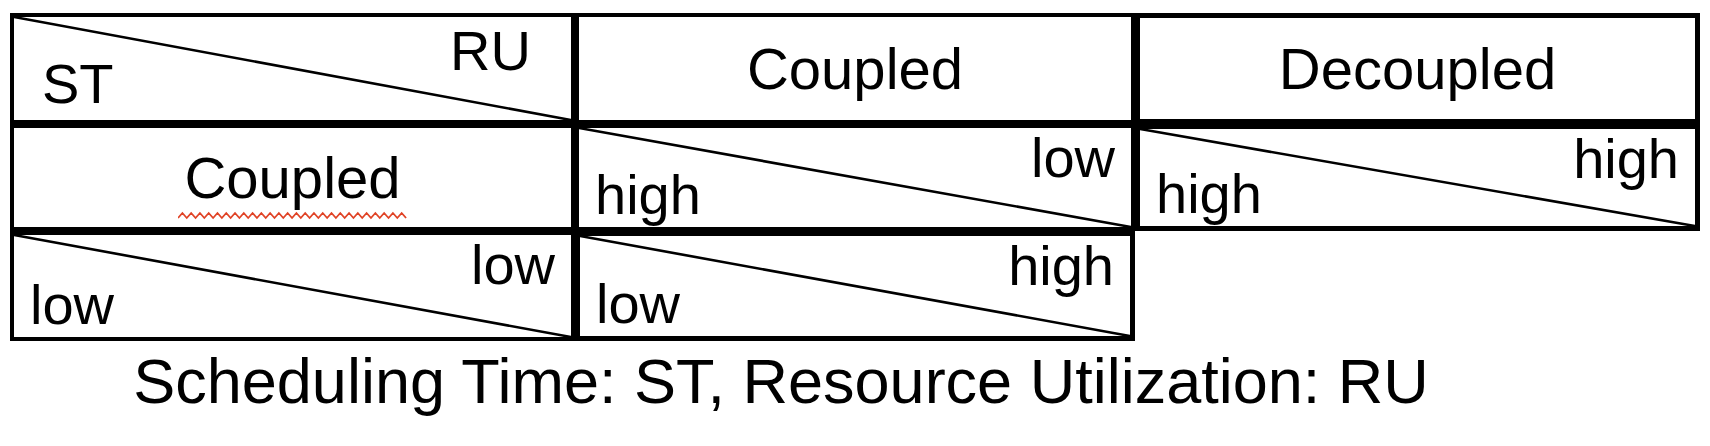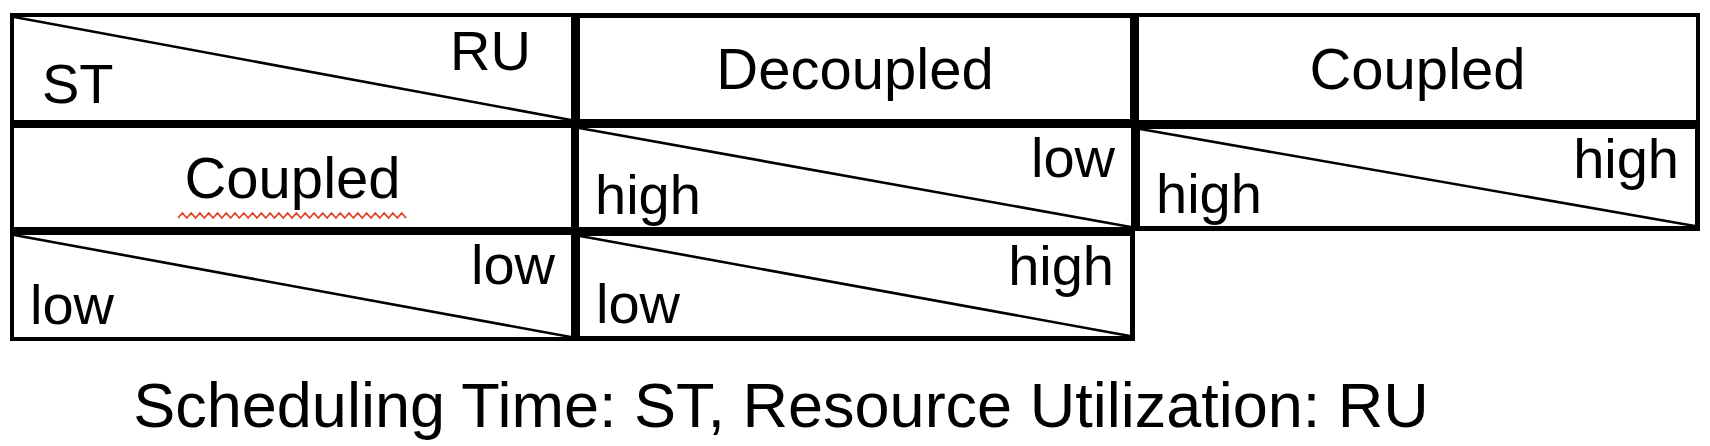--- a/index.html
+++ b/index.html
@@ -45,41 +45,41 @@
   .tr { position: absolute; right: 16px; top: 2px;    font-size: 56px; line-height: 1; }
 
   .misspell { position: relative; display: inline-block; }
   .squiggle {
     position: absolute; left: -6px; bottom: -11px;
     width: calc(100% + 12px); height: 9px; display: block;
   }
   .squiggle path { stroke: var(--spellcheck-red, #e04326); stroke-width: 1.8; fill: none; }
 
   .caption {
-    position: absolute; left: 0; right: 0; top: 368px;
+    position: absolute; left: 0; right: 0; top: 344px;
     text-align: center; font-size: 63px; line-height: 1.2;
   }
 </style>
 </head>
 <body>
 
 <div class="stage">
   <div class="grid">
 
     <div class="cell corner">
       <svg class="diag" viewBox="0 0 100 100" preserveAspectRatio="none" aria-hidden="true">
         <line x1="0" y1="0" x2="100" y2="100" vector-effect="non-scaling-stroke"></line>
       </svg>
       <span class="corner-st">ST</span>
       <span class="corner-ru">RU</span>
     </div>
 
+    <div class="cell center-label">Coupled</div>
+
     <div class="cell center-label c3">Decoupled</div>
-
-    <div class="cell center-label">Coupled</div>
 
     <div class="cell center-label">
       <span class="misspell">
         <span>Coupled</span>
         <svg class="squiggle" viewBox="0 0 260 9" preserveAspectRatio="none" aria-hidden="true">
           <path vector-effect="non-scaling-stroke" d="M0 7 l5 -5 5 5 5 -5 5 5 5 -5 5 5 5 -5 5 5 5 -5 5 5 5 -5 5 5 5 -5 5 5 5 -5 5 5 5 -5 5 5 5 -5 5 5 5 -5 5 5 5 -5 5 5 5 -5 5 5 5 -5 5 5 5 -5 5 5 5 -5 5 5 5 -5 5 5 5 -5 5 5 5 -5 5 5 5 -5 5 5 5 -5 5 5 5 -5 5 5 5 -5 5 5 5 -5 5 5 5 -5 5 5 5 -5 5 5"></path>
         </svg>
       </span>
     </div>
 

